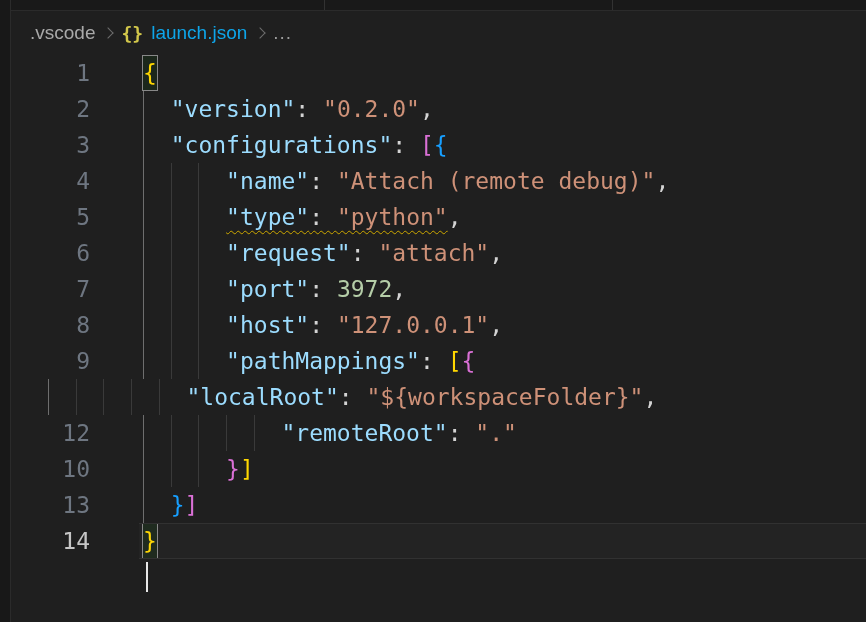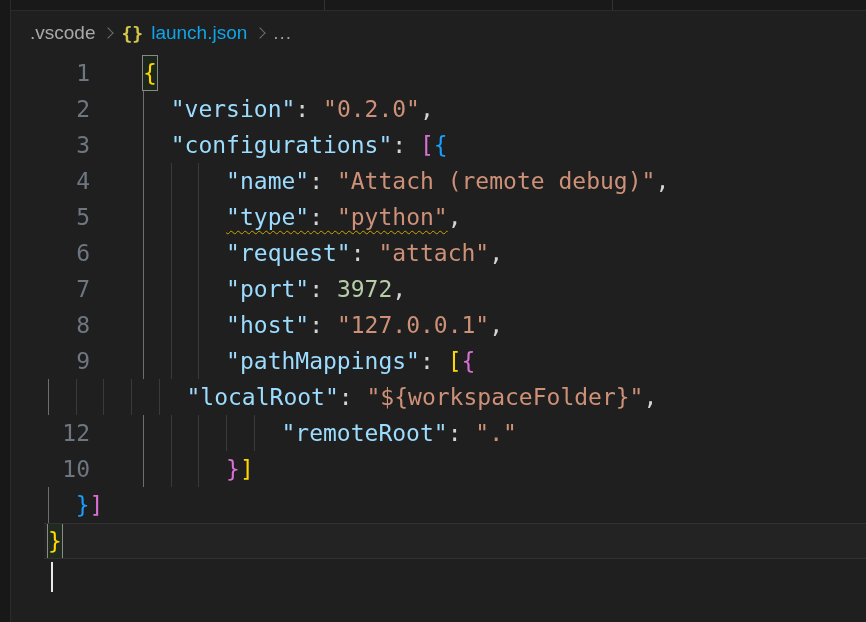--- a/index.html
+++ b/index.html
@@ -104,20 +104,22 @@
         </div>
         <div class="row">
           <div class="gutter">12</div>
           <div class="code"><div class="guides" style="width: calc(8ch + 2px);"></div><div class="guide-active"></div><span style="color: rgb(212, 212, 212);">          </span><span style="color: rgb(156, 220, 254);">"remoteRoot"</span><span style="color: rgb(212, 212, 212);">: </span><span style="color: rgb(206, 145, 120);">"."</span></div>
         </div>
         <div class="row">
           <div class="gutter">10</div>
           <div class="code"><div class="guides" style="width: calc(4ch + 2px);"></div><div class="guide-active"></div><span style="color: rgb(212, 212, 212);">      </span><span style="color: rgb(218, 112, 214);">}</span><span style="color: rgb(255, 215, 0);">]</span></div>
         </div>
         <div class="row">
+          <div class="gutter">13</div>
           <div class="code"><div class="guides" style="width: calc(0ch + 2px);"></div><div class="guide-active"></div><span style="color: rgb(212, 212, 212);">  </span><span style="color: rgb(23, 159, 255);">}</span><span style="color: rgb(218, 112, 214);">]</span></div>
         </div>
         <div class="row active">
+          <div class="gutter">14</div>
           <div class="code"><div class="linehl"></div><span class="bracket-match" style="color: rgb(255, 215, 0);">}</span><div class="cursor"></div></div>
         </div>
       </div>
   </div>
 </div>
 
 </body></html>

